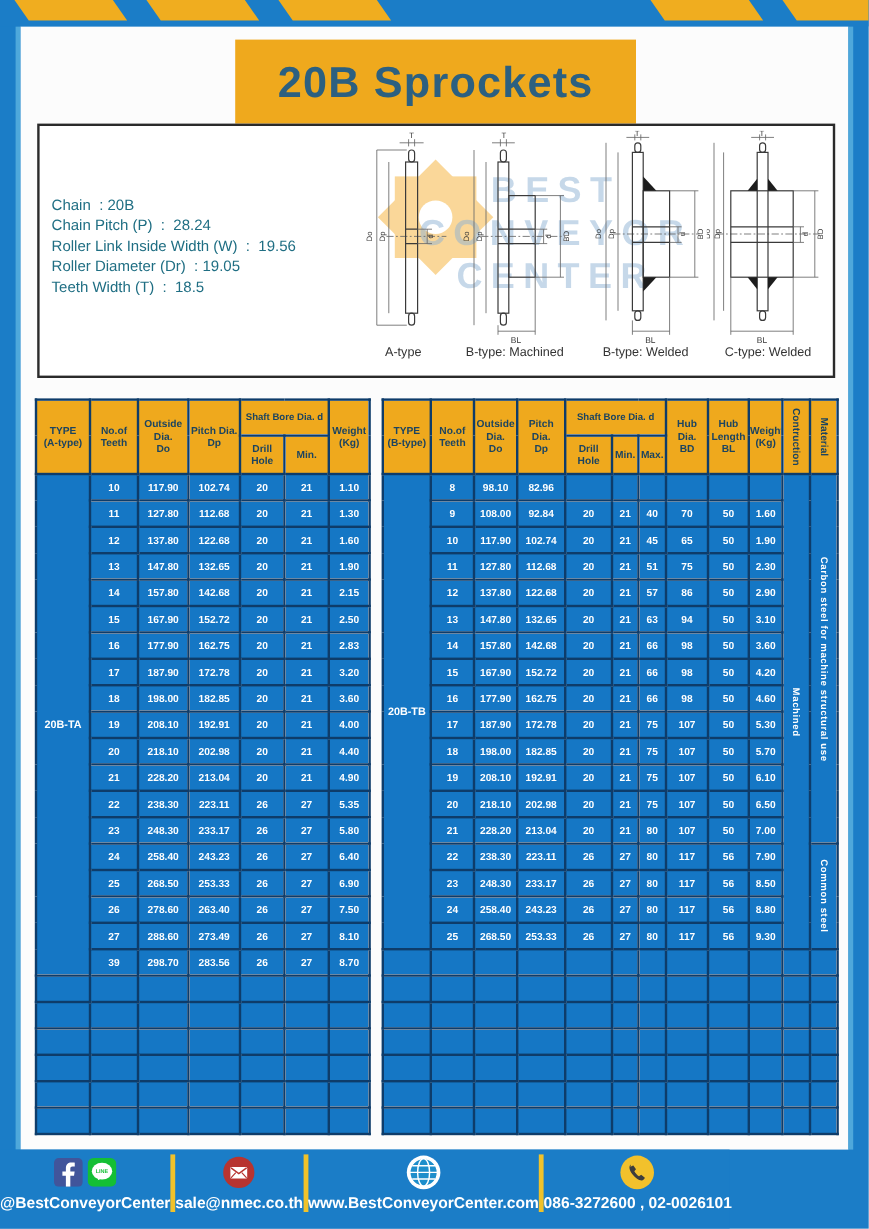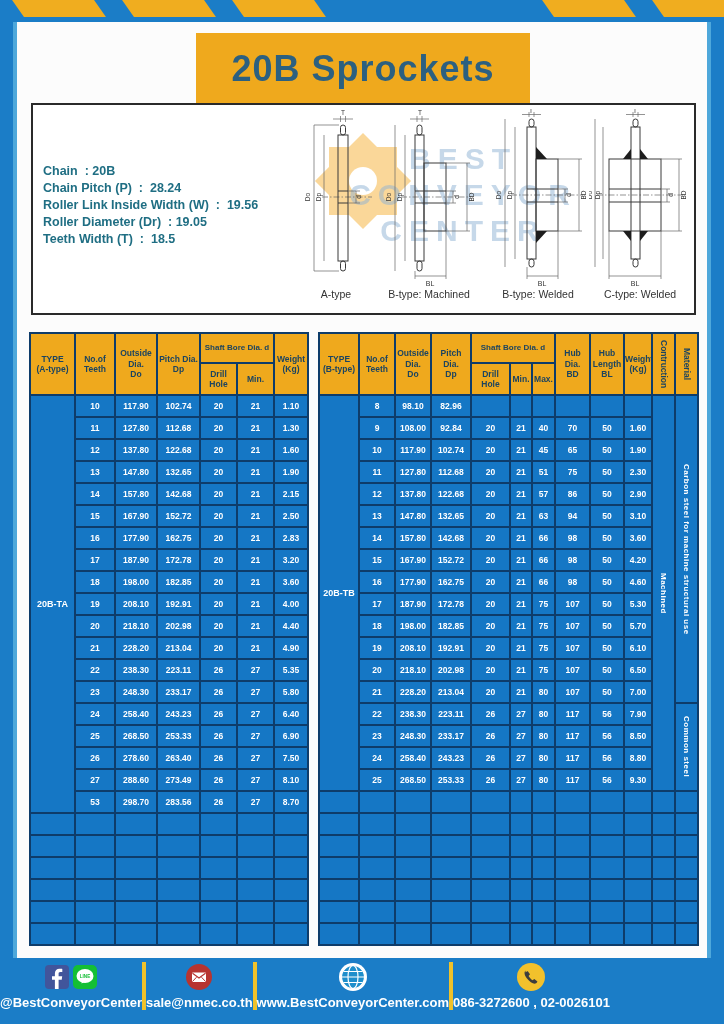--- a/index.html
+++ b/index.html
@@ -11,21 +11,21 @@
   .edge-stripe.l{left:13px}.edge-stripe.r{left:707px}
   .topbar{position:absolute;left:0;top:0;width:724px;height:22px;background:#1b7dc7;overflow:hidden;}
   .stripe{position:absolute;top:0;height:17px;width:82px;background:#f0ad1f;transform:skewX(35deg);}
   
   .title-box{position:absolute;left:196px;top:33px;width:334px;height:71px;background:#efa91d;
              display:flex;align-items:center;justify-content:center;}
   .title-box span{font-size:36px;font-weight:bold;color:#2c6080;letter-spacing:1px;}
   
   .spec-box{position:absolute;left:31px;top:103px;width:661px;height:208px;background:#fff;border:2px solid #2a2a2a;}
   .spec-lines{position:absolute;left:10px;top:58px;z-index:3;}
-  .spec-line{font-size:12.5px;font-weight:bold;color:#1f6e83;line-height:17px;white-space:pre;}
+  .spec-line{font-size:12.5px;font-weight:normal;color:#1f6e83;line-height:17px;white-space:pre;}
   .wm-star{position:absolute;left:282px;top:28px;width:96px;height:96px;opacity:.45;z-index:1;}
   .wm-star .sq{position:absolute;left:14px;top:14px;width:68px;height:68px;background:#f4a81e;}
   .wm-star .sq.r{transform:rotate(45deg);}
   .wm-star .hole{position:absolute;left:34px;top:34px;width:28px;height:28px;border-radius:50%;background:#fff;}
   .wm-text{position:absolute;left:250px;top:36px;width:360px;text-align:center;z-index:1;
            font-size:30px;line-height:36px;font-weight:bold;letter-spacing:7px;color:#8fb3d4;opacity:.5;white-space:pre-line;}
   .fig{position:absolute;top:4px;z-index:2;text-align:center;}
   .fig svg{display:block;margin:0 auto;}
   .fig .part{fill:none;stroke:#3a3a3a;stroke-width:1;}
   .fig .dim{fill:none;stroke:#666;stroke-width:.7;}
@@ -390,21 +390,21 @@
         </tr>
         <tr>
           <td>27</td>
           <td>288.60</td>
           <td>273.49</td>
           <td>26</td>
           <td>27</td>
           <td>8.10</td>
         </tr>
         <tr>
-          <td>53</td>
+          <td>39</td>
           <td>298.70</td>
           <td>283.56</td>
           <td>26</td>
           <td>27</td>
           <td>8.70</td>
         </tr>
         <tr>
           <td>&nbsp;</td>
           <td>&nbsp;</td>
           <td>&nbsp;</td>

